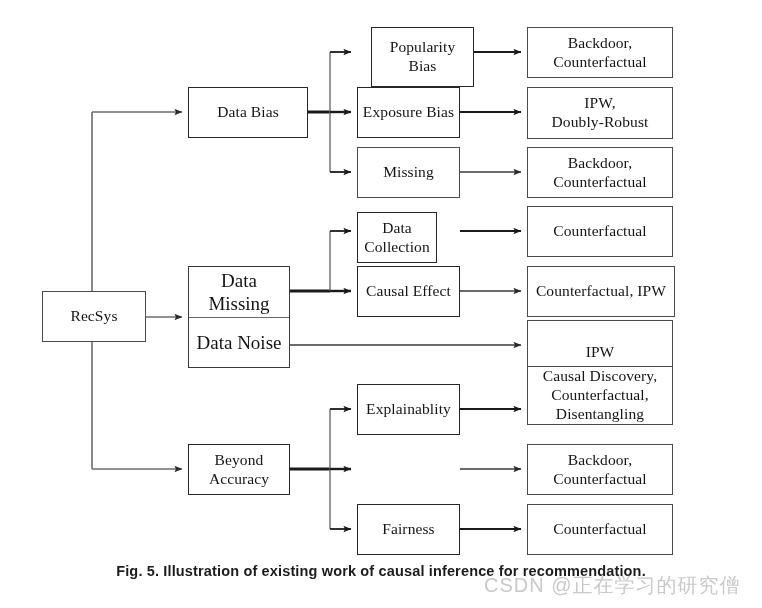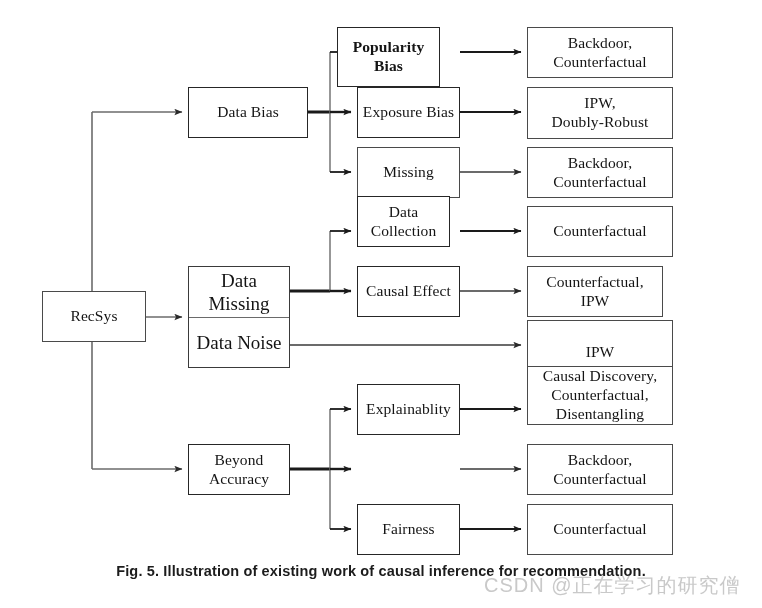--- a/index.html
+++ b/index.html
@@ -166,33 +166,33 @@
     </div>
   </div>
 
   <div class="node dark" style="left:188px; top:444px; width:102px; height:51px;">
     <span class="lbl">
       <span>Beyond</span><br>
       <span>Accuracy</span>
     </span>
   </div>
 
-  <div class="node dark" style="left:337px; top:27px; width:103px; height:60px;font-weight:bold;">
+  <div class="node dark" style="left:371px; top:27px; width:103px; height:60px;">
     <span class="lbl">
       <span>Popularity</span><br>
       <span>Bias</span>
     </span>
   </div>
   <div class="node dark" style="left:357px; top:87px; width:103px; height:51px;">
     <span class="lbl">Exposure Bias</span>
   </div>
   <div class="node" style="left:357px; top:147px; width:103px; height:51px;">
     <span class="lbl">Missing</span>
   </div>
-  <div class="node dark" style="left:357px; top:196px; width:93px; height:51px;">
+  <div class="node dark" style="left:357px; top:212px; width:80px; height:51px;">
     <span class="lbl">
       <span>Data</span><br>
       <span>Collection</span>
     </span>
   </div>
   <div class="node dark" style="left:357px; top:266px; width:103px; height:51px;">
     <span class="lbl">Causal Effect</span>
   </div>
   <div class="node dark" style="left:357px; top:384px; width:103px; height:51px;">
     <span class="lbl">Explainablity</span>
@@ -215,21 +215,21 @@
   </div>
   <div class="node" style="left:527px; top:147px; width:146px; height:51px;">
     <span class="lbl">
       <span>Backdoor,</span><br>
       <span>Counterfactual</span>
     </span>
   </div>
   <div class="node" style="left:527px; top:206px; width:146px; height:51px;">
     <span class="lbl">Counterfactual</span>
   </div>
-  <div class="node" style="left:527px; top:266px; width:136px; height:51px;">
+  <div class="node" style="left:527px; top:266px; width:148px; height:51px;">
     <span class="lbl">Counterfactual, IPW</span>
   </div>
   <div class="node" style="left:527px; top:320px; width:146px; height:64px;">
     <span class="lbl">IPW</span>
   </div>
   <div class="node" style="left:527px; top:366px; width:146px; height:59px;">
     <span class="lbl">
       <span>Causal Discovery,</span><br>
       <span>Counterfactual,</span><br>
       <span>Disentangling</span>

